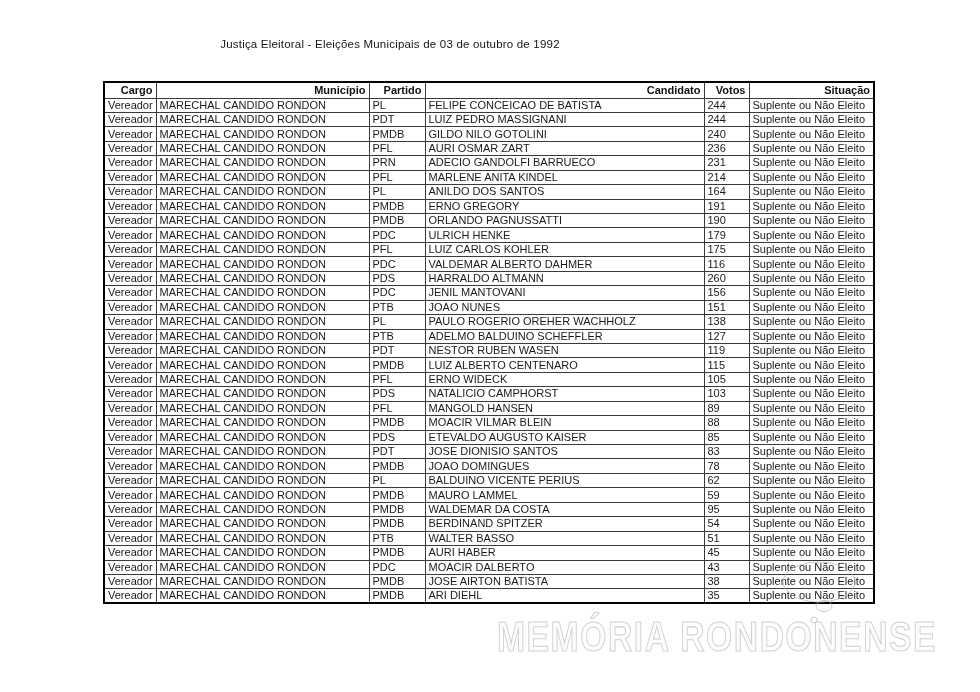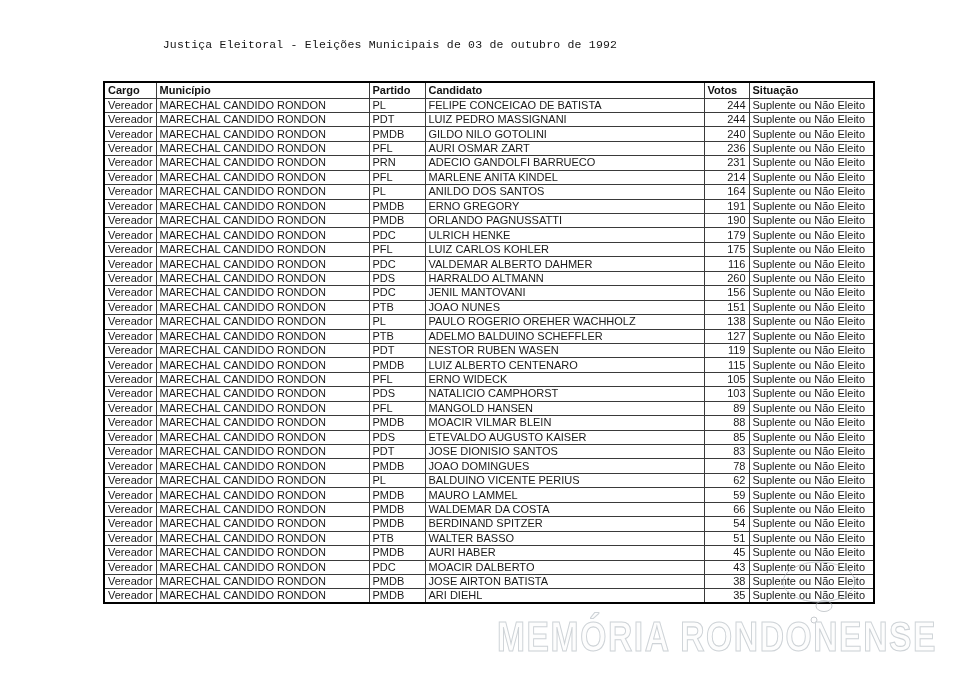--- a/index.html
+++ b/index.html
@@ -4,38 +4,38 @@
 <style>
   html,body{margin:0;padding:0;}
   body{
     width:980px;height:692px;position:relative;overflow:hidden;
     background:#ffffff;
     font-family:"Liberation Sans","DejaVu Sans",sans-serif;
     color:#121212;
   }
   .doc-title{
     position:absolute;top:38px;left:0;width:780px;
-    text-align:center;font-size:11.5px;letter-spacing:.2px;color:#151515;font-family:Liberation Mono, monospace;
+    text-align:center;font-size:11.5px;letter-spacing:.2px;color:#151515;
   }
   .results-table{
     position:absolute;left:103px;top:81px;width:770px;
     border-collapse:collapse;table-layout:fixed;
     border:2px solid #000;
   }
   .results-table th,.results-table td{
     border:1px solid #3a3a3a;
     font-size:11px;line-height:1;
     padding:0 3px;
     white-space:nowrap;overflow:hidden;
     box-sizing:border-box;
     text-align:left;vertical-align:middle;
   }
-  .results-table th{font-weight:bold;height:16px;}
+  .results-table th{font-weight:bold;height:16px;text-align:right;}
   .results-table td{height:14.45px;color:#1a1a1a;}
-  .results-table td.num{text-align:right;padding-right:3px;}
+  .results-table td.num{padding-right:3px;}
   .overlay-svg{
     position:absolute;left:0;top:0;width:980px;height:692px;
     pointer-events:none;
   }
   .wm-text{
     font-family:"Liberation Sans","DejaVu Sans",sans-serif;
     font-weight:bold;letter-spacing:2px;
   }
 </style>
 </head>
@@ -285,21 +285,21 @@
         <td>PMDB</td>
         <td>MAURO LAMMEL</td>
         <td class="num">59</td>
         <td>Suplente ou Não Eleito</td>
       </tr>
       <tr>
         <td>Vereador</td>
         <td>MARECHAL CANDIDO RONDON</td>
         <td>PMDB</td>
         <td>WALDEMAR DA COSTA</td>
-        <td class="num">66</td>
+        <td class="num">95</td>
         <td>Suplente ou Não Eleito</td>
       </tr>
       <tr>
         <td>Vereador</td>
         <td>MARECHAL CANDIDO RONDON</td>
         <td>PMDB</td>
         <td>BERDINAND SPITZER</td>
         <td class="num">54</td>
         <td>Suplente ou Não Eleito</td>
       </tr>

